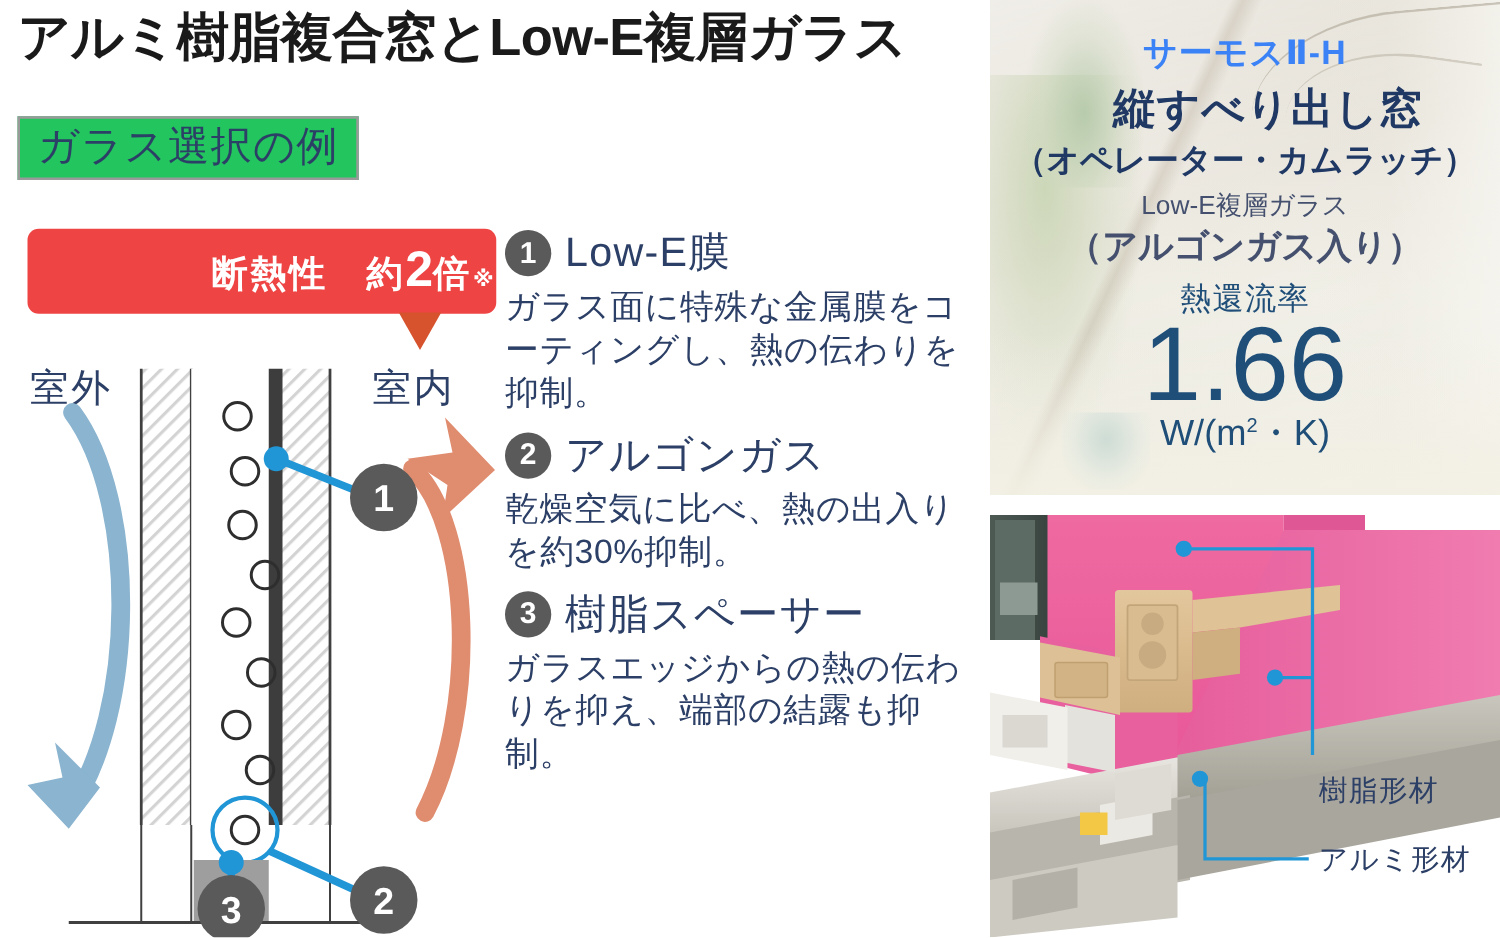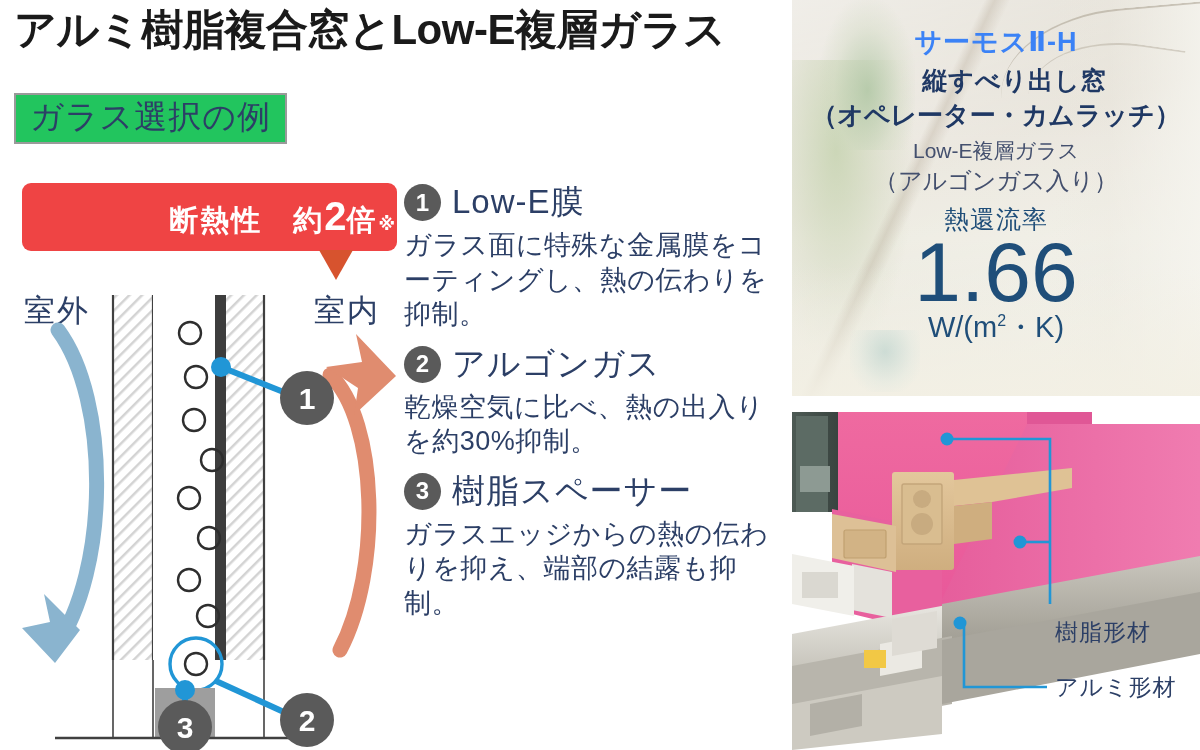--- a/index.html
+++ b/index.html
@@ -44,21 +44,21 @@
   .badge-text .big{font-size:40px;font-weight:bold;letter-spacing:0;}
   .badge-text .note{font-size:17px;margin-left:1px;}
   .badge-tail{
     position:absolute;right:44px;top:67px;width:0;height:0;
     border-left:17px solid transparent;border-right:17px solid transparent;
     border-top:30px solid #d7532e;
   }
 
   
   .room-out{position:absolute;left:24px;top:290px;font-size:31px;color:#2c3f66;letter-spacing:2px;}
-  .room-in{position:absolute;left:314px;top:290px;font-size:31px;color:#2c3f66;letter-spacing:2px;}
+  .room-in{position:absolute;left:298px;top:290px;font-size:31px;color:#2c3f66;letter-spacing:2px;}
 
   
   .diagram{position:absolute;left:0px;top:270px;width:400px;height:480px;}
   .diagram svg{display:block;}
 
   
   .features{position:absolute;left:404px;top:180px;width:380px;}
   .feature{margin-bottom:6px;}
   .feature-head{display:flex;align-items:center;gap:11px;margin-bottom:3px;}
   .num-circle{
@@ -120,24 +120,24 @@
   .spec-bg .bottomlight{
     position:absolute;left:0;bottom:0;width:408px;height:130px;
     background:linear-gradient(to top, rgba(243,240,228,.9) 0%, rgba(240,238,228,0) 100%);
   }
   .spec-bg .vase{
     position:absolute;left:58px;bottom:4px;width:70px;height:62px;
     background:radial-gradient(ellipse at 50% 35%, rgba(176,205,200,.55) 0%, rgba(210,226,220,.25) 55%, rgba(235,235,225,0) 80%);
   }
   .spec-content{position:absolute;left:0;top:0;width:408px;height:396px;text-align:center;}
   .spec-l1{margin-top:24px;font-size:27px;font-weight:bold;color:#3b82f6;letter-spacing:1px;}
-  .spec-l2{margin-top:4px;font-size:25px;font-weight:bold;color:#1f3864;letter-spacing:1px;padding-left:37px;}
+  .spec-l2{margin-top:4px;font-size:34px;font-weight:bold;color:#1f3864;letter-spacing:1px;padding-left:37px;}
   .spec-l3{margin-top:1px;font-size:26px;font-weight:bold;color:#1f3864;letter-spacing:0px;}
   .spec-l4{margin-top:4px;font-size:21px;color:#44506e;letter-spacing:0px;}
-  .spec-l5{margin-top:0px;font-size:24px;color:#44506e;letter-spacing:0px;}
+  .spec-l5{margin-top:0px;font-size:28px;color:#44506e;letter-spacing:0px;font-weight:bold;}
   .spec-l6{margin-top:6px;font-size:25px;color:#1f4e79;letter-spacing:1px;}
   .spec-value{
     margin-top:-8px;font-size:84px;font-weight:normal;color:#1f4e79;
     line-height:1.05;letter-spacing:0px;
   }
   .spec-unit{margin-top:-8px;font-size:29px;color:#1f4e79;letter-spacing:0px;}
   .spec-unit sup{font-size:16px;vertical-align:super;}
 
   
   .photo-panel{

